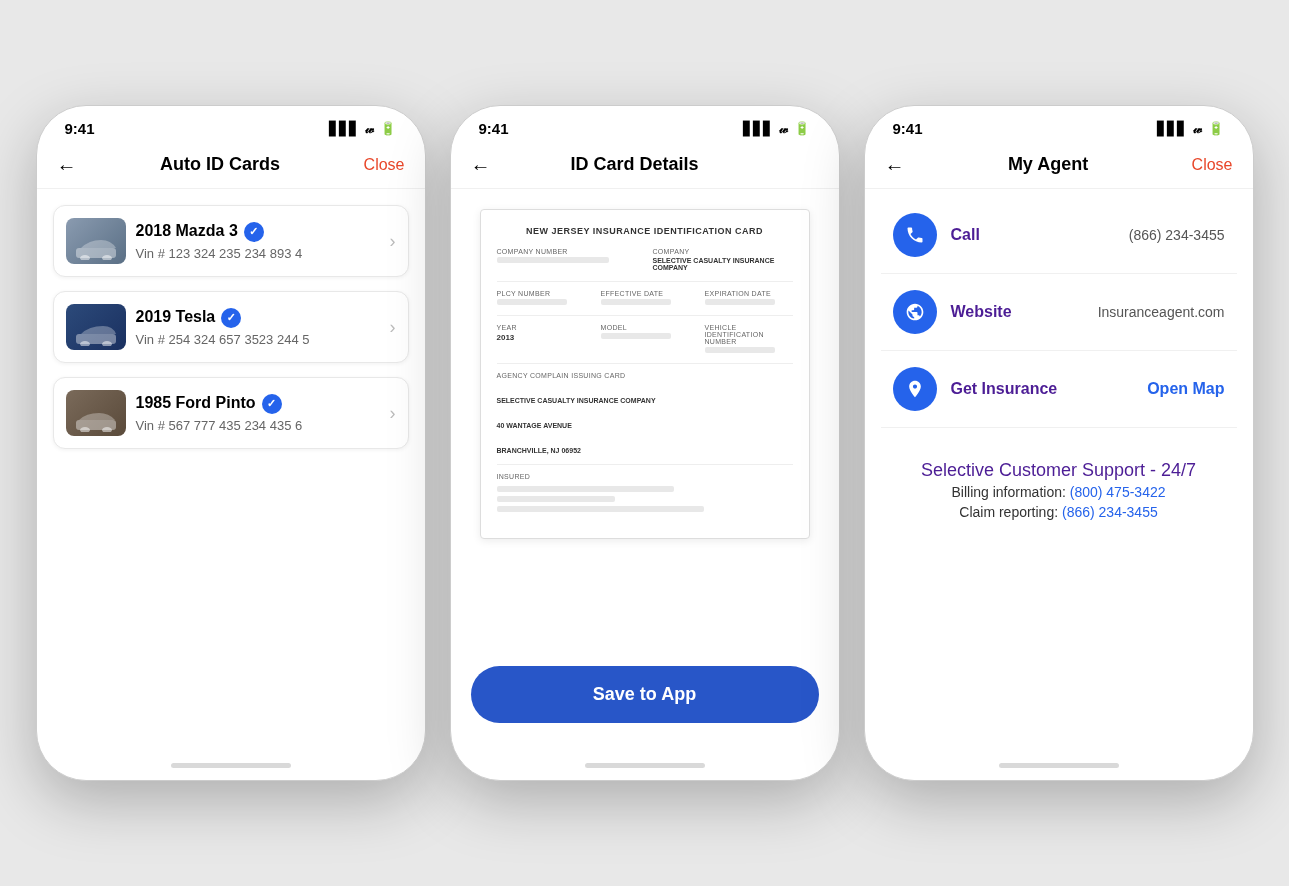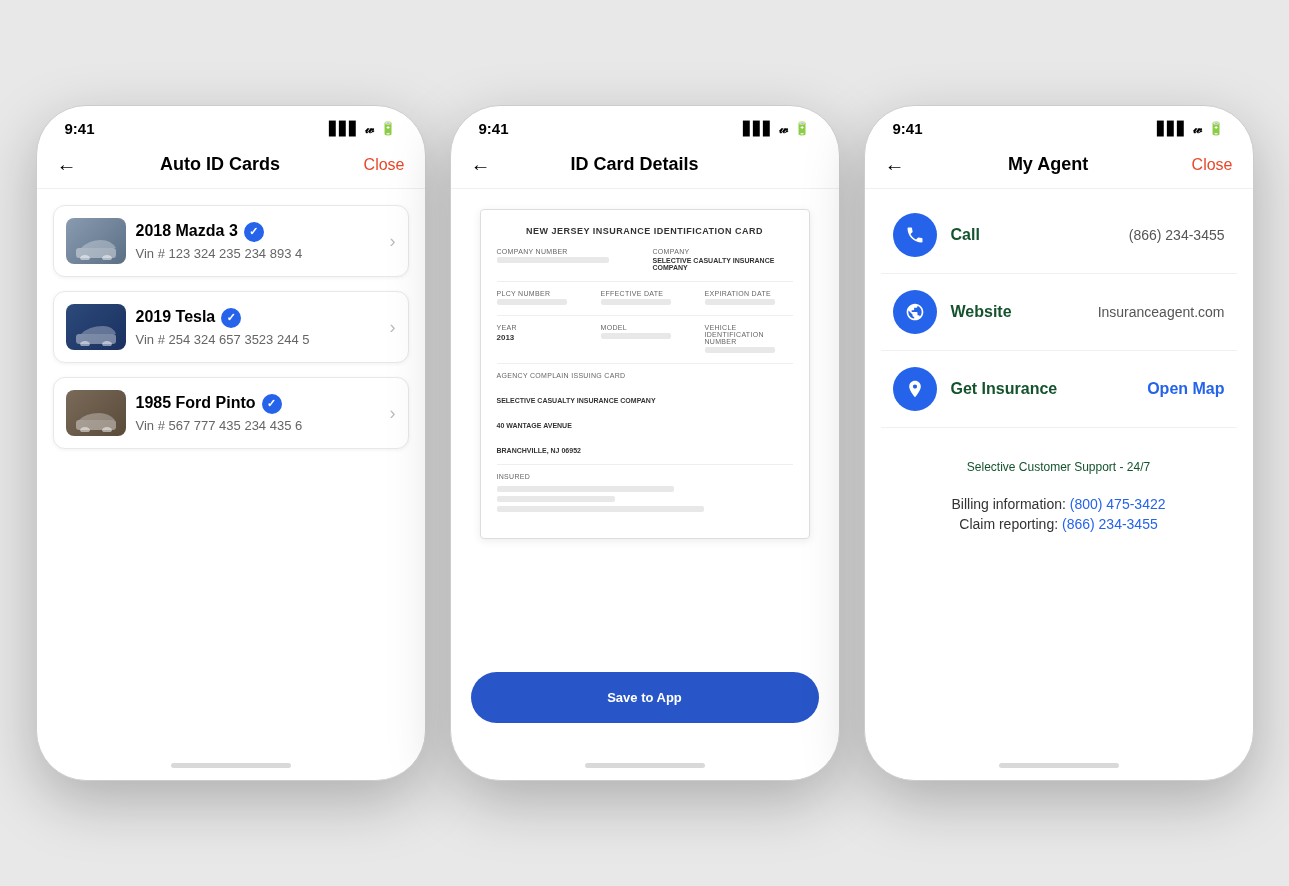--- a/index.html
+++ b/index.html
@@ -232,21 +232,21 @@
       padding: 16px 20px 32px;
     }
 
     .save-btn {
       width: 100%;
       background: #2856c8;
       color: #fff;
       border: none;
       border-radius: 32px;
       padding: 18px;
-      font-size: 13px;
+      font-size: 18px;
       font-weight: 600;
       cursor: pointer;
     }
 
     
     .agent-content {
       flex: 1;
       overflow-y: auto;
     }
 
@@ -305,44 +305,44 @@
       justify-content: center;
       color: #fff;
       font-size: 18px;
       margin-right: 14px;
       flex-shrink: 0;
     }
 
     .contact-label {
       font-size: 16px;
       font-weight: 600;
-      color: #14532d;
+      color: #4c1d95;
       flex: 1;
     }
 
     .contact-value {
       font-size: 14px;
       color: #555;
     }
 
     .contact-link {
       font-size: 16px;
       color: #2563eb;
       font-weight: 600;
     }
 
     .agent-support {
       padding: 24px 20px;
       text-align: center;
     }
 
     .support-title {
-      font-size: 12px;
-      color: #14532d;
-      margin-bottom: 22px;
+      font-size: 18px;
+      color: #4c1d95;
+      margin-bottom: 3px;
     }
 
     .support-line {
       font-size: 14px;
       color: #333;
       margin-bottom: 4px;
     }
 
     .support-phone {
       color: #2563eb;

